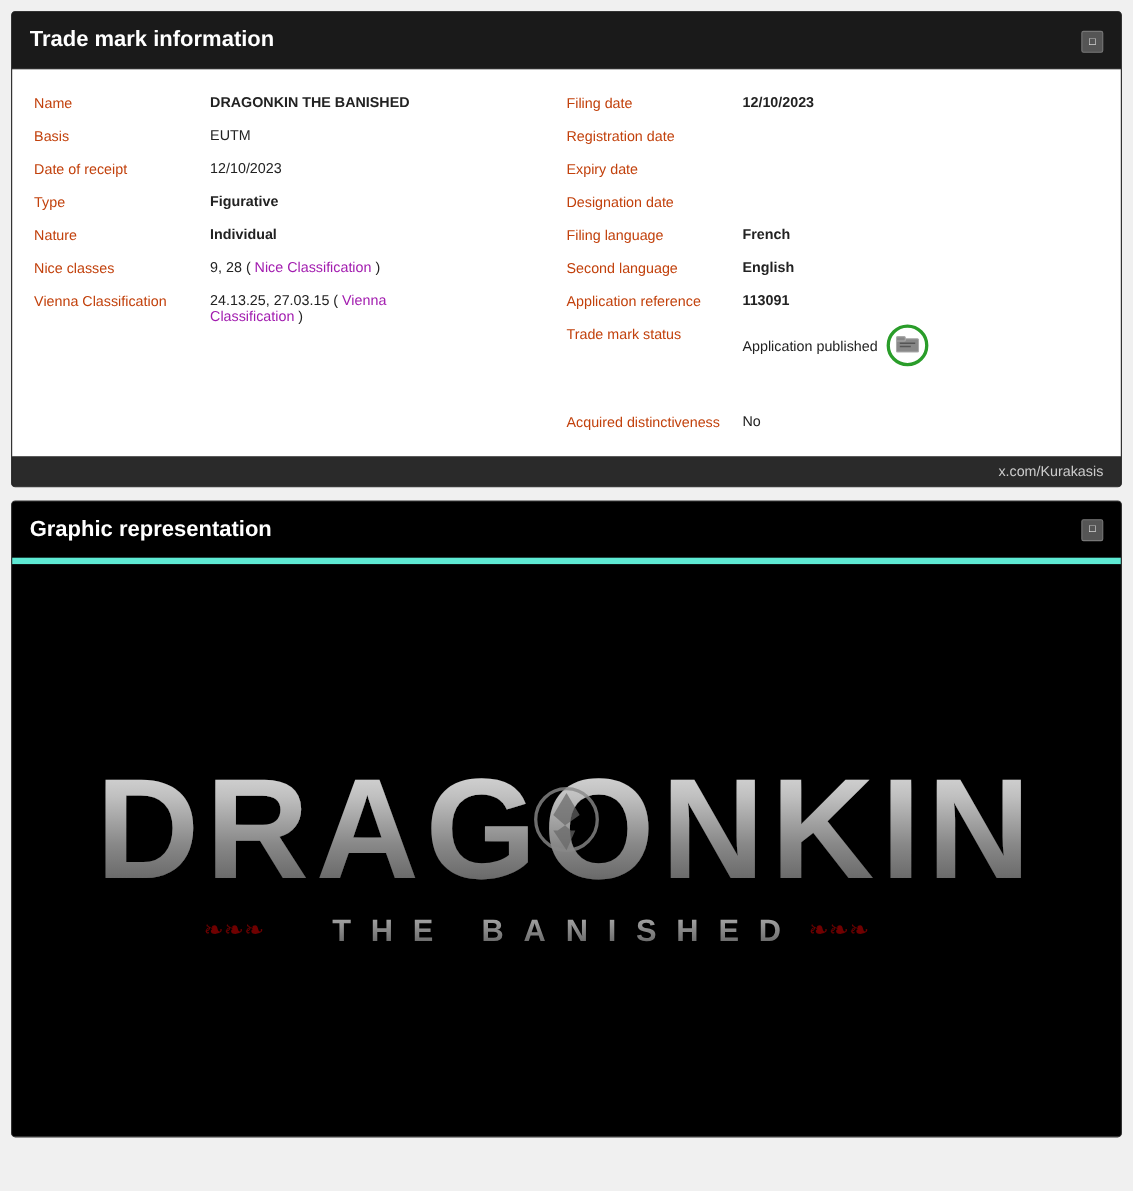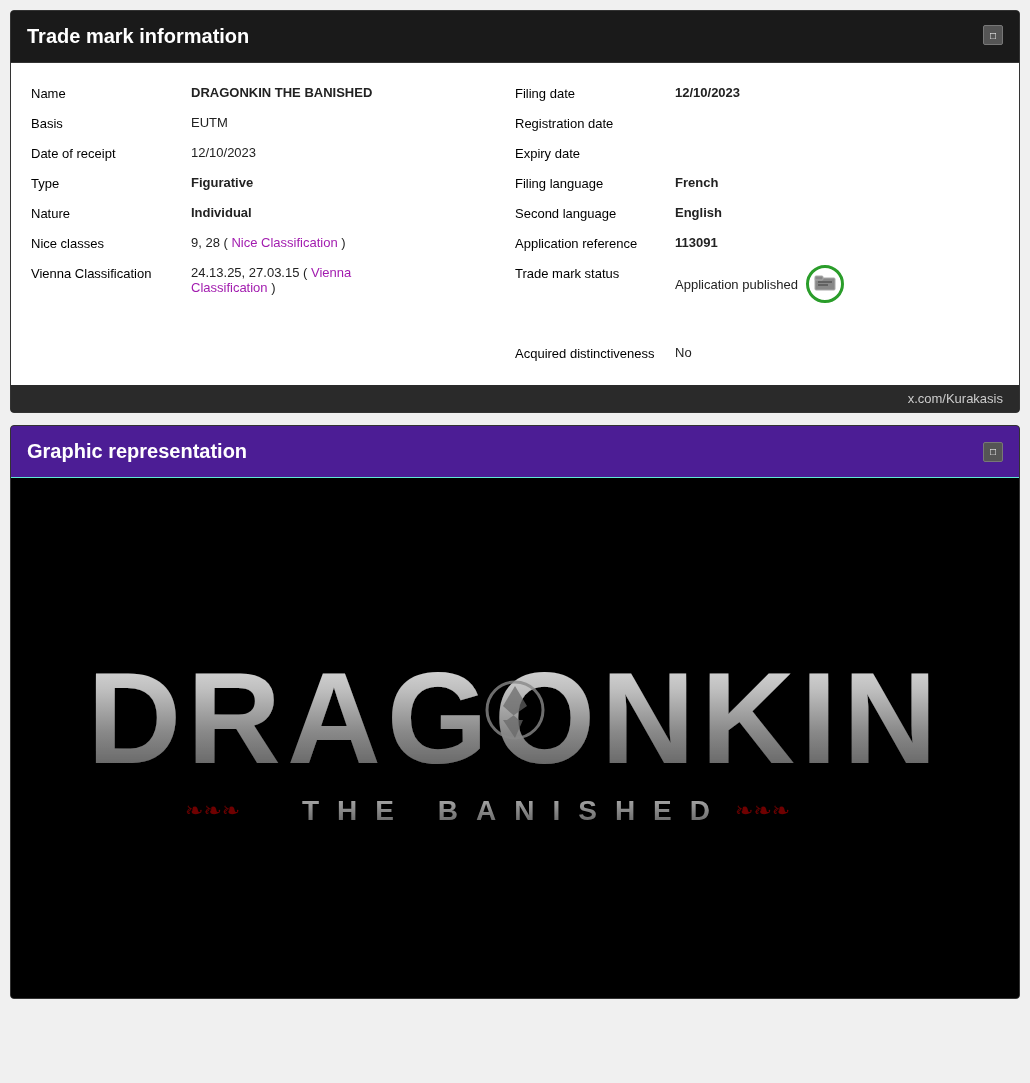--- a/index.html
+++ b/index.html
@@ -24,21 +24,21 @@
       background: #1a1a1a;
       border: 1px solid #333;
       border-radius: 4px;
       overflow: hidden;
     }
 
     .card-header {
       background: #1a1a1a;
       padding: 14px 16px;
       display: flex;
-      align-items: flex-start;
+      align-items: flex-end;
       justify-content: space-between;
       border-bottom: 1px solid #333;
     }
 
     .card-title {
       color: #fff;
       font-size: 20px;
       font-weight: bold;
     }
 
@@ -75,21 +75,21 @@
 
     .info-row {
       display: flex;
       align-items: flex-start;
       padding: 6px 0;
       border-bottom: none;
       min-height: 30px;
     }
 
     .info-label {
-      color: #000000;
+      color: #c2410c;
       min-width: 160px;
       flex-shrink: 0;
       font-size: 13px;
       padding-top: 1px;
     }
 
     .info-value {
       color: #222;
       font-size: 13px;
     }
@@ -136,26 +136,26 @@
 
     
     .graphic-card {
       background: #1a1a1a;
       border: 1px solid #333;
       border-radius: 4px;
       overflow: hidden;
     }
 
     .graphic-header {
-      background: #4c1d95;
+      background: #000000;
       padding: 14px 16px;
       display: flex;
       align-items: center;
       justify-content: space-between;
-      border-bottom: 1px solid #5eead4;
+      border-bottom: 6px solid #5eead4;
     }
 
     .graphic-title {
       color: #fff;
       font-size: 20px;
       font-weight: bold;
     }
 
     
     .graphic-body {
@@ -242,20 +242,24 @@
           <div class="info-row">
             <span class="info-label">Registration date</span>
             <span class="info-value"></span>
           </div>
 
           <div class="info-row">
             <span class="info-label">Expiry date</span>
             <span class="info-value"></span>
           </div>
 
+          <div class="info-row">
+            <span class="info-label">Designation date</span>
+            <span class="info-value"></span>
+          </div>
 
           <div class="info-row">
             <span class="info-label">Filing language</span>
             <span class="info-value bold">French</span>
           </div>
 
           <div class="info-row">
             <span class="info-label">Second language</span>
             <span class="info-value bold">English</span>
           </div>

